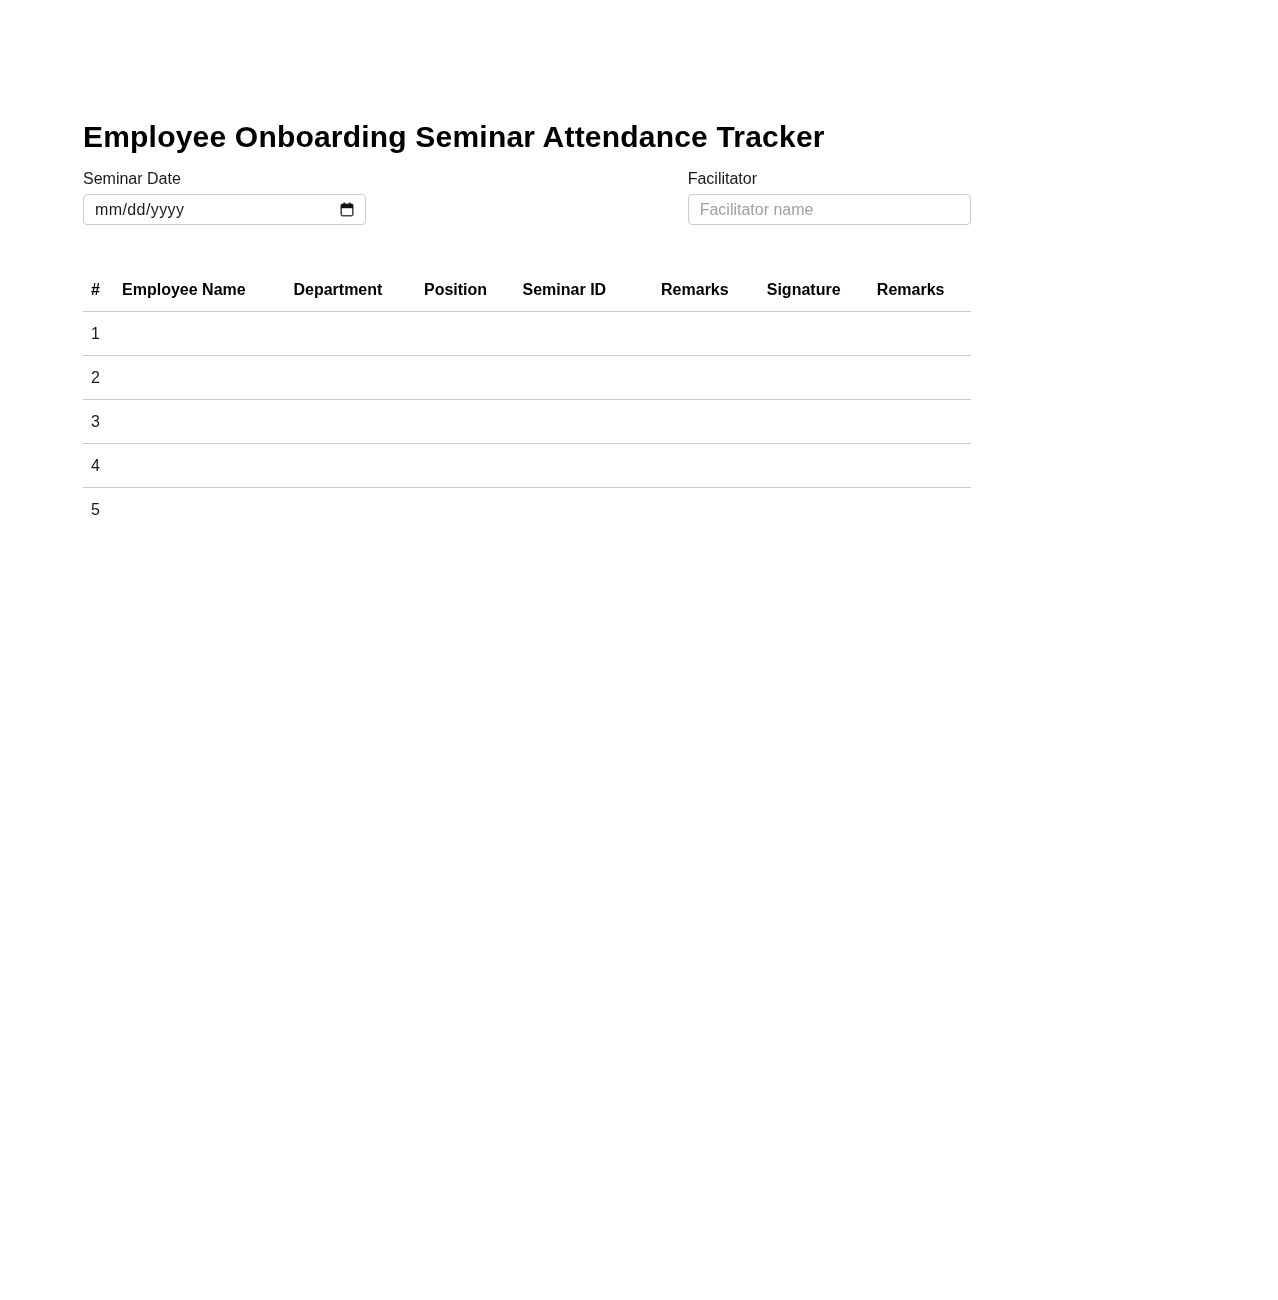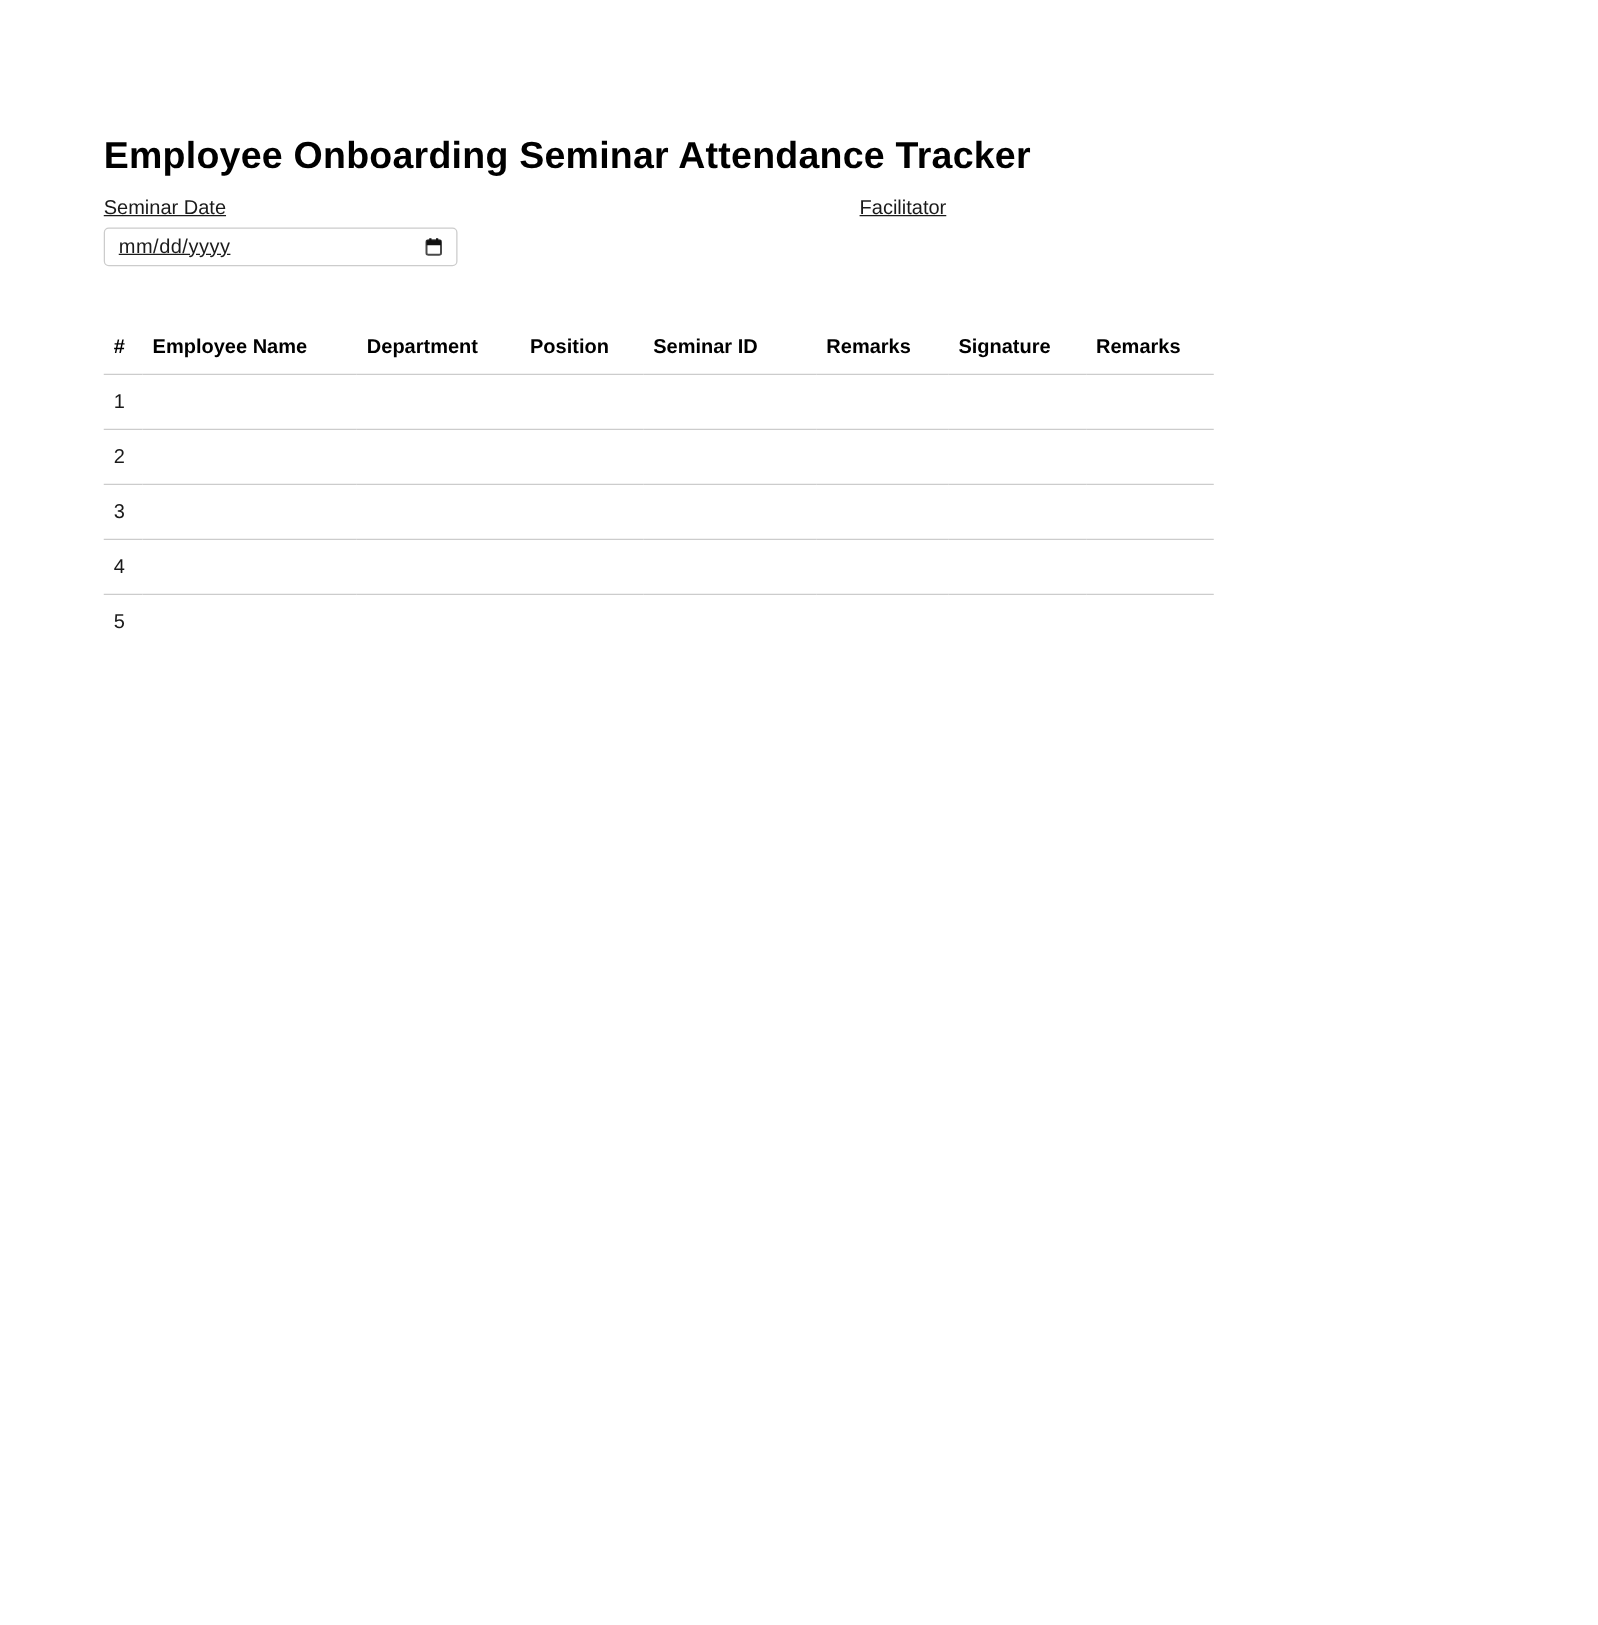--- a/index.html
+++ b/index.html
@@ -4,37 +4,36 @@
 <style>
   * { box-sizing: border-box; }
   html, body { margin: 0; padding: 0; background: #ffffff; }
   body {
     font-family: "Liberation Sans", "DejaVu Sans", sans-serif;
     color: #1a1a1a;
   }
   .page {
     width: 1054px;
     height: 1300px;
-    padding: 4px 83px;
+    padding: 16px 83px;
     background: #ffffff;
     overflow: hidden;
   }
   h1.page-title {
     margin: 103px 0 14px 0;
     font-size: 30px;
     line-height: 36px;
     font-weight: bold;
     color: #000000;
     letter-spacing: 0.2px;
   }
   .form-row {
     display: flex;
     gap: 19px;
     margin-top: 0;
-    text-decoration: underline;
   }
   .form-field { flex: 1 1 0; }
   .form-field label {
     display: block;
     font-size: 16px;
     line-height: 20px;
     color: #1a1a1a;
     margin-bottom: 5px;
   }
   .text-input, .date-input {
@@ -112,20 +111,21 @@
           </svg>
         </span>
       </div>
     </div>
 
     <div class="form-field">
     </div>
 
     <div class="form-field">
       <label>Facilitator</label>
+      <input type="text" class="text-input" placeholder="Facilitator name" style="">
     </div>
 
   </div>
 
   <table class="attendance-table">
     <colgroup>
       <col style="width:3.5%">
       <col style="width:19.3%">
       <col style="width:14.7%">
       <col style="width:11.1%">

